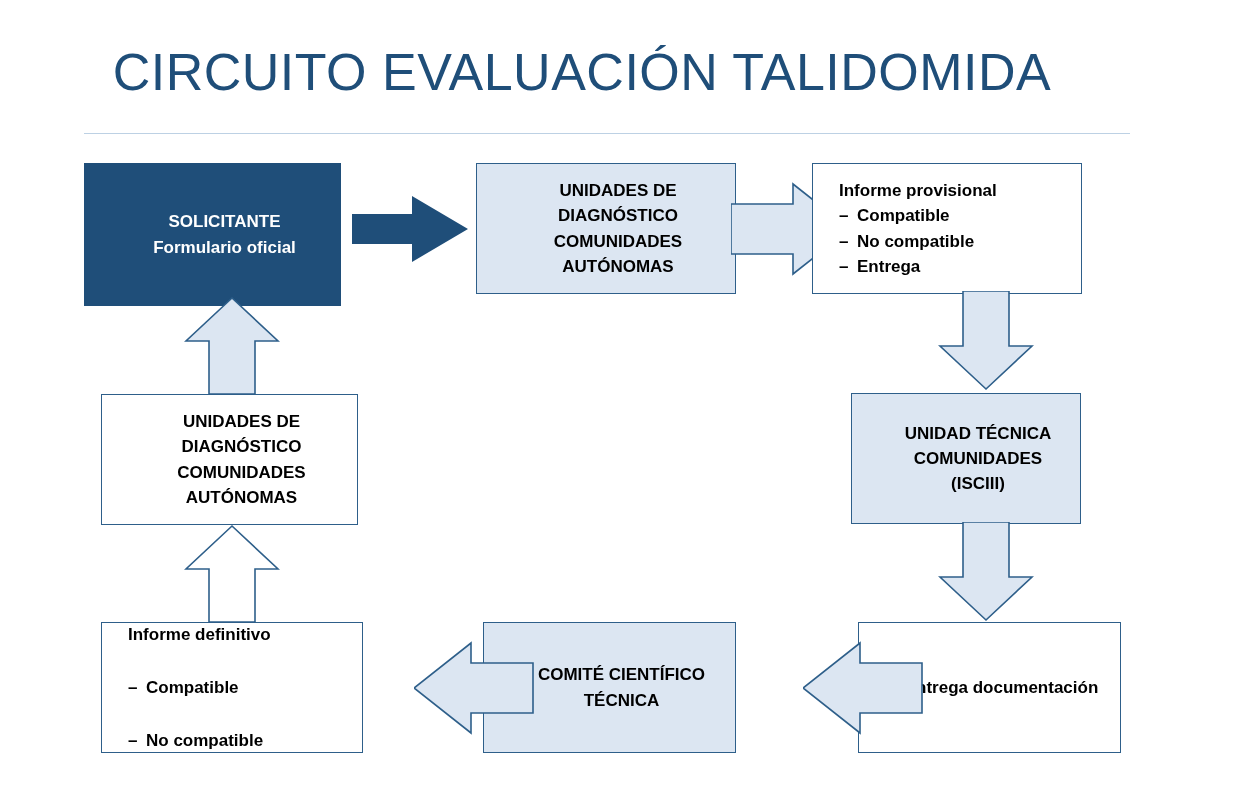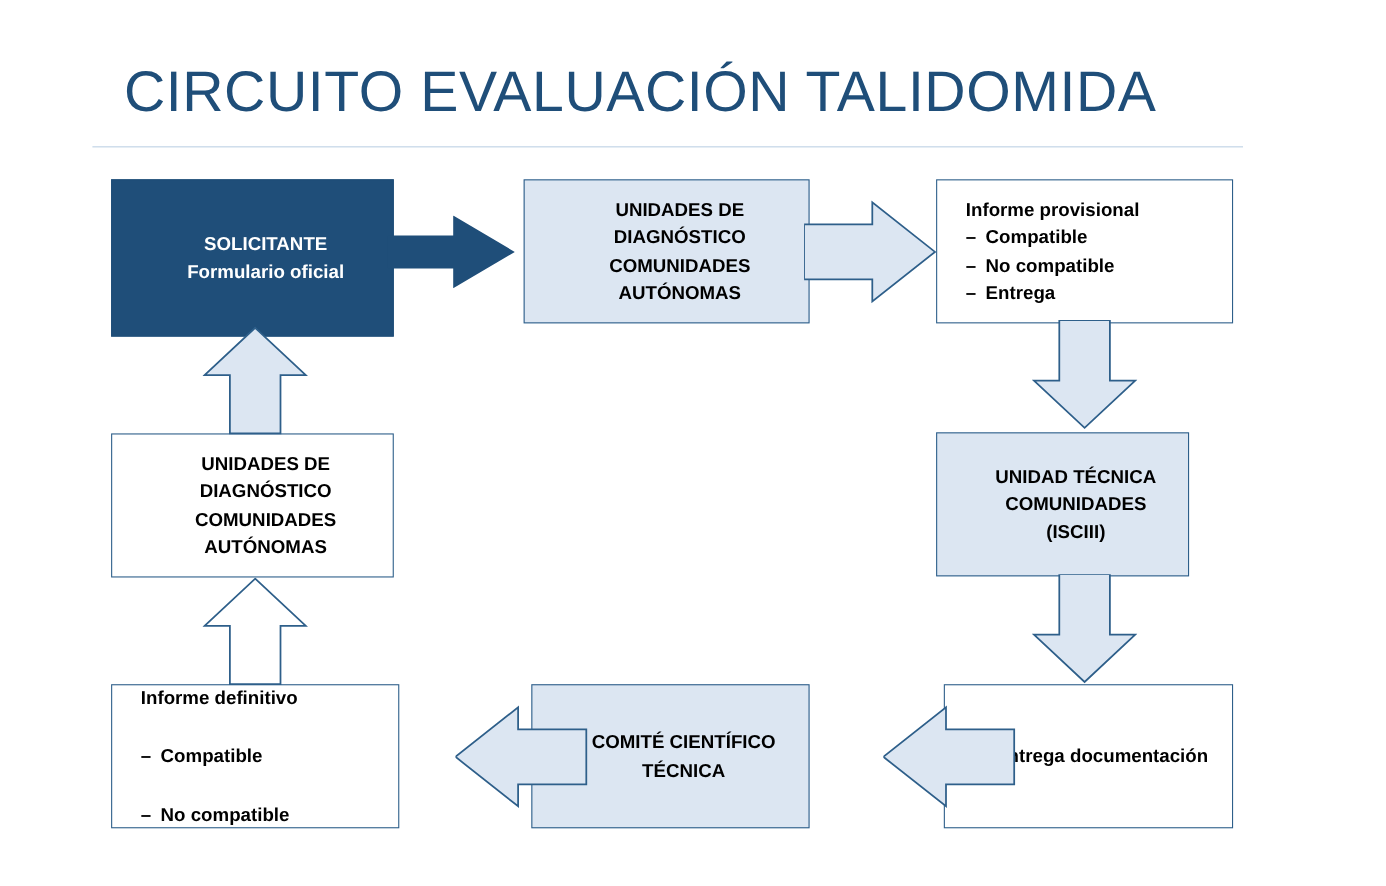--- a/index.html
+++ b/index.html
@@ -19,21 +19,20 @@
     position: absolute;
     left: 0;
     top: 42px;
     width: 1164px;
     text-align: center;
     font-size: 52px;
     font-weight: 400;
     color: #1F4E79;
     letter-spacing: 0.5px;
     white-space: nowrap;
-    margin-top: 12px;
   }
 
   #title-rule {
     position: absolute;
     left: 84px;
     top: 133px;
     width: 1046px;
     height: 1px;
     background: #BDD1E4;
   }
@@ -81,21 +80,21 @@
 
   .list-row { white-space: nowrap; }
   .dash { display: inline-block; width: 18px; }
 </style>
 </head>
 <body>
 
 <div id="page-title">CIRCUITO EVALUACIÓN TALIDOMIDA</div>
 <div id="title-rule"></div>
 
-<div class="node filled-dark center-block" style="left:101px; top:163px; width:257px; height:143px;">
+<div class="node filled-dark center-block" style="left:84px; top:163px; width:257px; height:143px;">
   <div class="line-bold">SOLICITANTE</div>
   <div class="line-normal">Formulario oficial</div>
 </div>
 
 <div class="arrow" style="left:352px; top:196px;">
   <svg width="118" height="66" viewBox="0 0 118 66">
     <polygon points="0,18 60,18 60,0 116,33 60,66 60,48 0,48" fill="#1F4E79"></polygon>
   </svg>
 </div>
 
@@ -105,21 +104,21 @@
   <div class="line-bold">COMUNIDADES</div>
   <div class="line-bold">AUTÓNOMAS</div>
 </div>
 
 <div class="arrow" style="left:731px; top:182px;">
   <svg width="122" height="94" viewBox="0 0 122 94">
     <polygon points="0,22 62,22 62,2 119,47 62,92 62,72 0,72" fill="#DCE6F2" stroke="#2E5F8A" stroke-width="1.6"></polygon>
   </svg>
 </div>
 
-<div class="node plain left-align" style="left:851px; top:163px; width:270px; height:131px;">
+<div class="node plain left-align" style="left:812px; top:163px; width:270px; height:131px;">
   <div class="line-bold list-row">Informe provisional</div>
   <div class="line-normal list-row"><span class="dash">–</span><span>Compatible</span></div>
   <div class="line-normal list-row"><span class="dash">–</span><span>No compatible</span></div>
   <div class="line-normal list-row"><span class="dash">–</span><span>Entrega</span></div>
 </div>
 
 <div class="arrow" style="left:938px; top:291px;">
   <svg width="96" height="100" viewBox="0 0 96 100">
     <polygon points="25,0 71,0 71,55 94,55 48,98 2,55 25,55" fill="#DCE6F2" stroke="#2E5F8A" stroke-width="1.6"></polygon>
   </svg>

